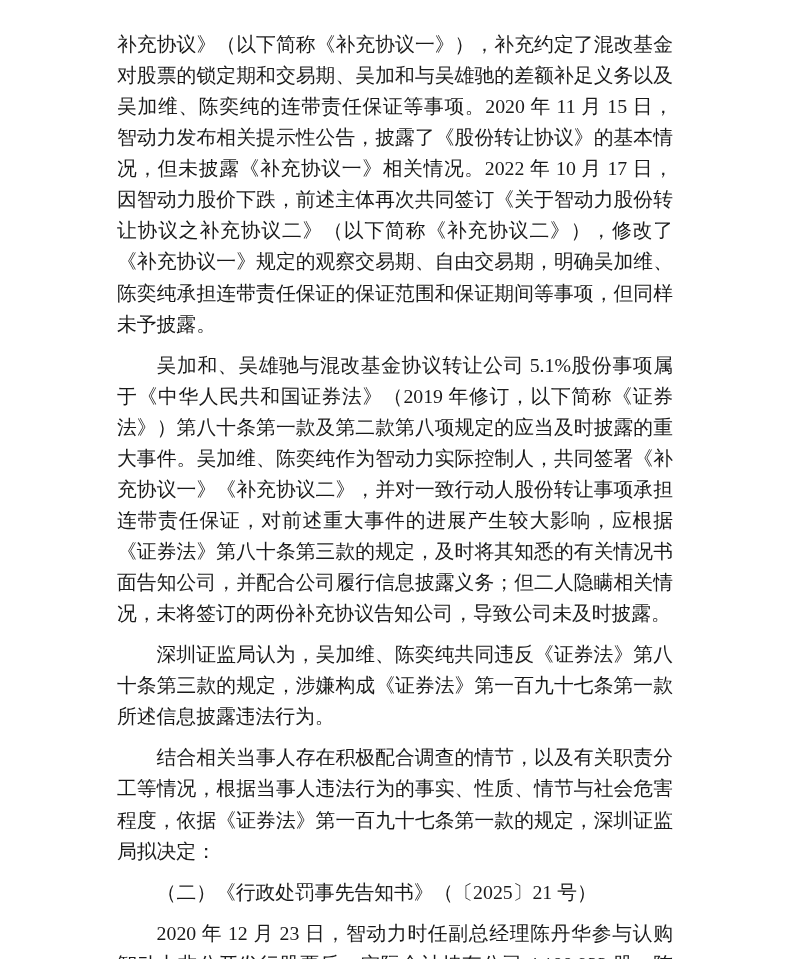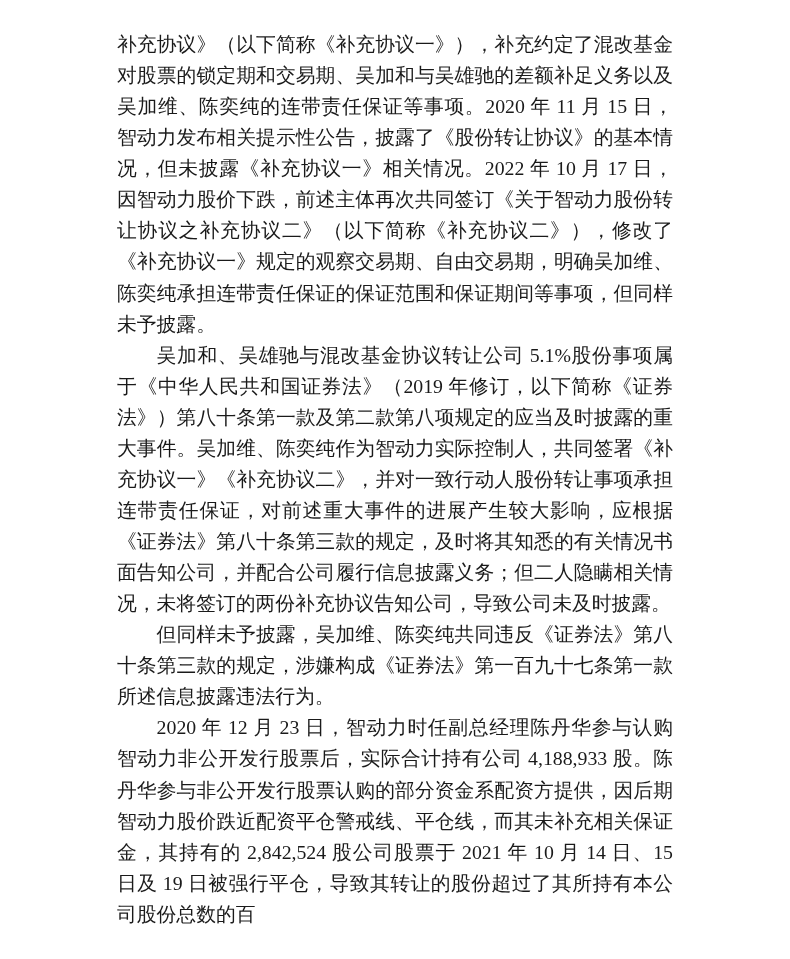--- a/index.html
+++ b/index.html
@@ -25,23 +25,26 @@
     }
     .para {
       margin: 0;
       padding: 0;
       text-align: justify;
       text-justify: inter-character;
       word-break: break-all;
     }
     .para.indent {
       text-indent: 2em;
+      margin-top: 10px;
     }
   </style>
 </head>
 <body>
 
 <div class="page">
   <p class="para">补充协议》（以下简称《补充协议一》），补充约定了混改基金对股票的锁定期和交易期、吴加和与吴雄驰的差额补足义务以及吴加维、陈奕纯的连带责任保证等事项。2020 年 11 月 15 日，智动力发布相关提示性公告，披露了《股份转让协议》的基本情况，但未披露《补充协议一》相关情况。2022 年 10 月 17 日，因智动力股价下跌，前述主体再次共同签订《关于智动力股份转让协议之补充协议二》（以下简称《补充协议二》），修改了《补充协议一》规定的观察交易期、自由交易期，明确吴加维、陈奕纯承担连带责任保证的保证范围和保证期间等事项，但同样未予披露。</p>
   <p class="para indent">吴加和、吴雄驰与混改基金协议转让公司 5.1%股份事项属于《中华人民共和国证券法》（2019 年修订，以下简称《证券法》）第八十条第一款及第二款第八项规定的应当及时披露的重大事件。吴加维、陈奕纯作为智动力实际控制人，共同签署《补充协议一》《补充协议二》，并对一致行动人股份转让事项承担连带责任保证，对前述重大事件的进展产生较大影响，应根据《证券法》第八十条第三款的规定，及时将其知悉的有关情况书面告知公司，并配合公司履行信息披露义务；但二人隐瞒相关情况，未将签订的两份补充协议告知公司，导致公司未及时披露。</p>
-  <p class="para indent">但同样未予披露，吴加维、陈奕纯共同违反《证券法》第八十条第三款的规定，涉嫌构成《证券法》第一百九十七条第一款所述信息披露违法行为。</p>
+  <p class="para indent">深圳证监局认为，吴加维、陈奕纯共同违反《证券法》第八十条第三款的规定，涉嫌构成《证券法》第一百九十七条第一款所述信息披露违法行为。</p>
+  <p class="para indent">结合相关当事人存在积极配合调查的情节，以及有关职责分工等情况，根据当事人违法行为的事实、性质、情节与社会危害程度，依据《证券法》第一百九十七条第一款的规定，深圳证监局拟决定：</p>
+  <p class="para indent">（二）《行政处罚事先告知书》（〔2025〕21 号）</p>
   <p class="para indent">2020 年 12 月 23 日，智动力时任副总经理陈丹华参与认购智动力非公开发行股票后，实际合计持有公司 4,188,933 股。陈丹华参与非公开发行股票认购的部分资金系配资方提供，因后期智动力股价跌近配资平仓警戒线、平仓线，而其未补充相关保证金，其持有的 2,842,524 股公司股票于 2021 年 10 月 14 日、15 日及 19 日被强行平仓，导致其转让的股份超过了其所持有本公司股份总数的百</p>
 </div>
 
 </body></html>

